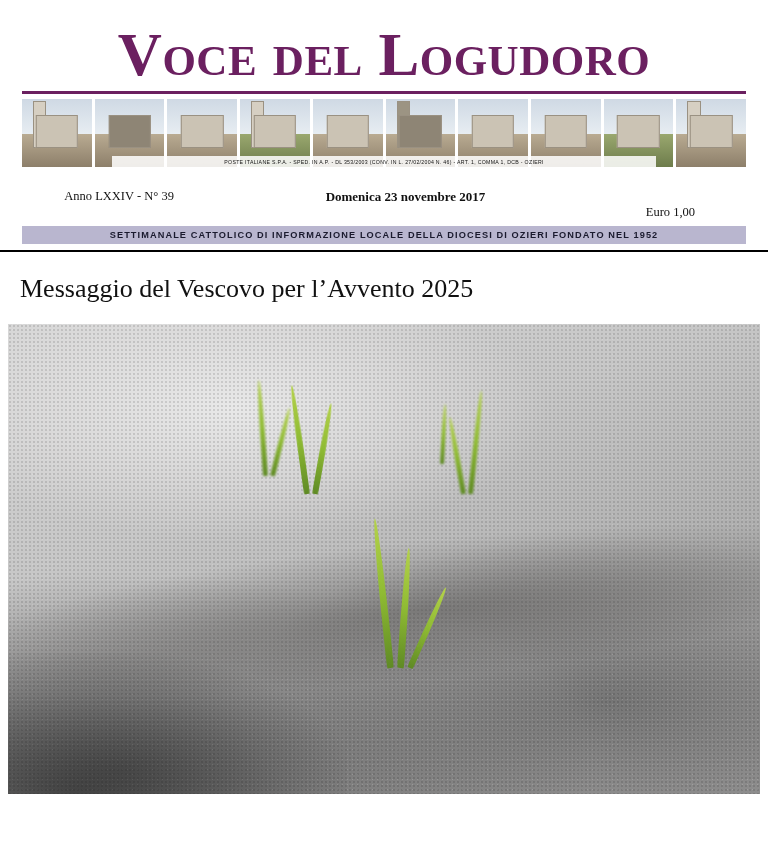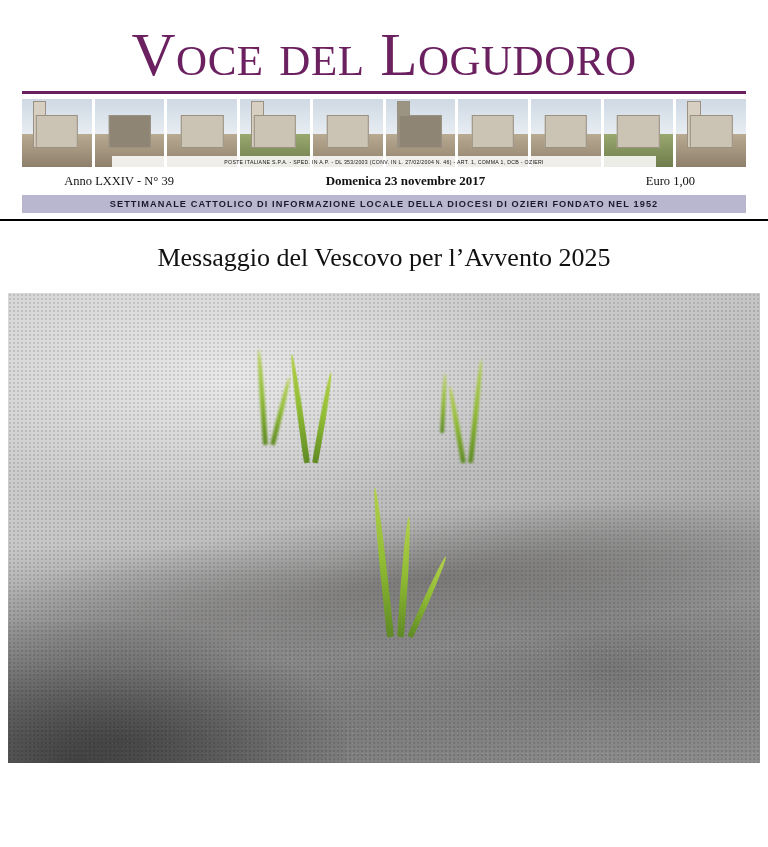--- a/index.html
+++ b/index.html
@@ -23,21 +23,21 @@
 
   
   .masthead {
     padding: 14px 18px 0 18px;
   }
 
   .masthead-title {
     text-align: center;
     color: #6b2060;
     font-family: "Liberation Serif", serif;
-    font-weight: normal;
+    font-weight: bold;
     font-size: 61px;
     letter-spacing: 0.5px;
     line-height: 1;
     margin: 10px 0 6px 0;
     white-space: nowrap;
     font-variant: small-caps;
   }
 
   .masthead-rule {
     height: 3px;
@@ -123,21 +123,21 @@
   .info-row {
     display: flex;
     align-items: center;
     justify-content: center;
     margin: 6px 8px 0 8px;
     font-size: 12.5px;
     color: #111111;
   }
   .info-left { width: 26%; text-align: center; }
   .info-center { flex: 1; text-align: center; font-weight: bold; font-size: 13px;}
-  .info-right { width: 20%; text-align: center; }
+  .info-right { width: 20%; text-align: center; margin-top: 32px; }
 
   
   .banner {
     margin: 6px 4px 0 4px;
     height: 18px;
     background: #b9b6cf;
     display: flex;
     align-items: center;
     justify-content: center;
   }
@@ -150,21 +150,21 @@
   }
 
   .hr-black {
     height: 2px;
     background: #000000;
     margin: 6px 0 0 0;
   }
 
   
   .headline-block {
-    text-align: center;
+    text-align: left;
     padding: 22px 20px 0 20px;
   }
   .kicker {
     font-family: "Liberation Serif", serif;
     font-size: 26px;
     color: #111111;
     margin-bottom: 10px;
   }
   .headline {
     font-family: "Liberation Serif", serif;

